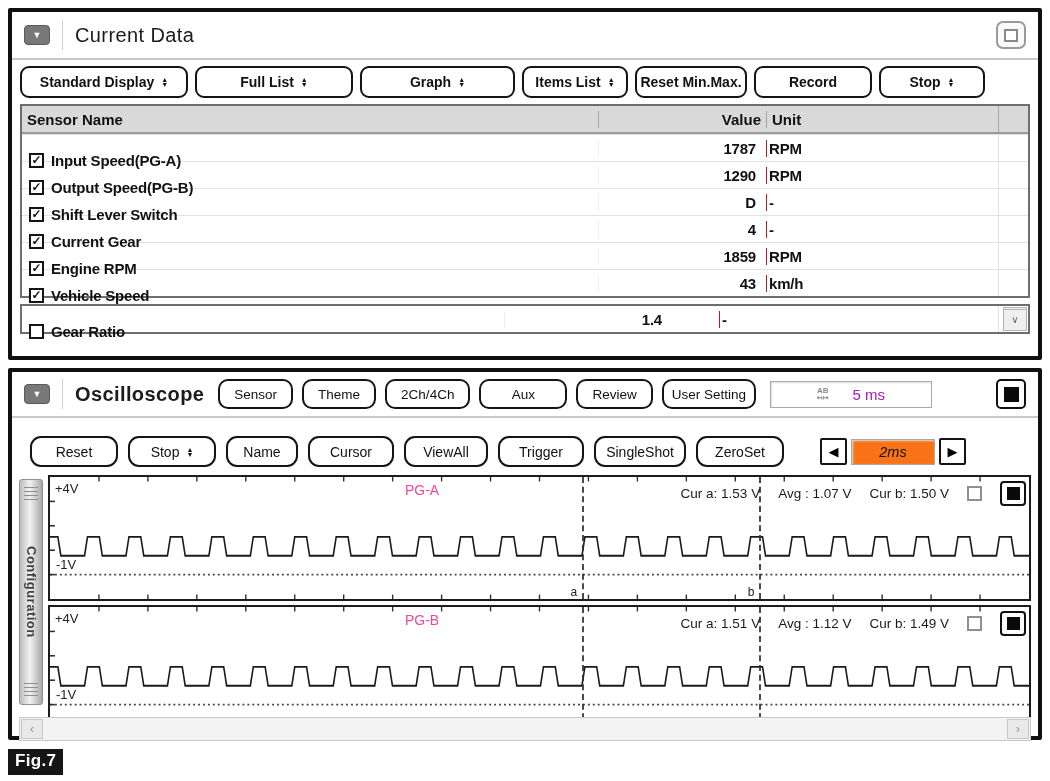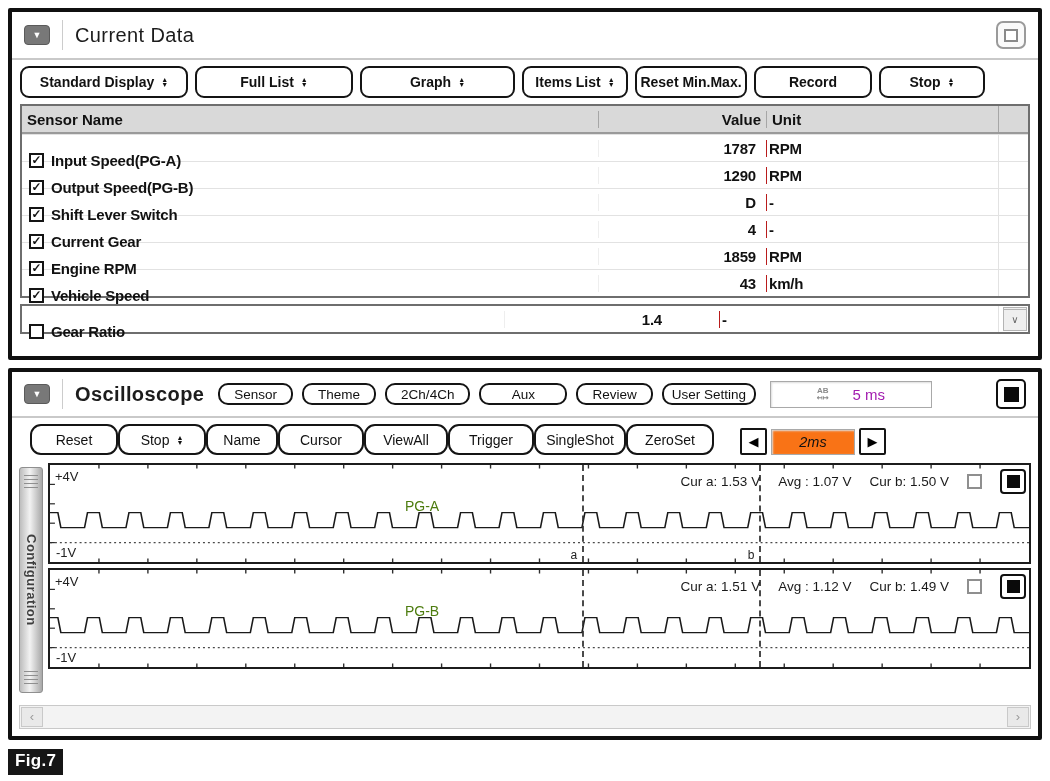--- a/index.html
+++ b/index.html
@@ -57,55 +57,55 @@
   .checkbox.checked::after { content:"\2713"; margin-top:-1px; }
 
   .dtable-extra { margin:6px 8px 0; border:2px solid #6e6e6e; position:relative; }
   .dtable-extra .trow { height:26px;gap:47px; }
   .vscroll-btn { position:absolute; right:1px; width:24px; height:22px; background:#efefef; border:1px solid #b4b4b4;
                  color:#666; font-size:10px; line-height:20px; text-align:center; cursor:pointer; }
   .vscroll-btn.up { top:1px; } .vscroll-btn.down { bottom:1px; }
 
   
   .scope-title-buttons { display:flex; align-items:center; gap:9px; margin-left:14px; }
-  .sc-btn { height:22px; background:#fff; border:2px solid #141414; border-radius:10px; padding:0 14px;
+  .sc-btn { height:30px; background:#fff; border:2px solid #141414; border-radius:10px; padding:0 14px;
             font-size:13.5px; color:#111; cursor:pointer; white-space:nowrap;
             display:flex; align-items:center; justify-content:center; }
   .ab-display { width:162px; height:27px; margin-left:14px; border:1px solid #a9a9a9; box-shadow:inset 1px 1px 2px #ddd;
                 background:#fff; display:flex; align-items:center; justify-content:center; gap:24px; }
   .ab-icon { display:flex; flex-direction:column; align-items:center; color:#8a8a8a; font-size:8px; line-height:7px; font-weight:bold; }
   .ab-icon .arrows { font-size:7px; }
   .ab-value { font-size:15px; color:#a21caf; }
 
-  .toolbar2 { display:flex; align-items:flex-end; padding:6px 16px 6px 18px; }
+  .toolbar2 { display:flex; align-items:center; gap:10px; padding:6px 16px 6px 18px;margin-top:12px; }
   .toolbar2 .tb-btn { height:31px; border-radius:11px; font-weight:400; font-size:14px; }
   .w2-reset{width:88px}.w2-stop{width:88px}.w2-name{width:72px}.w2-cursor{width:86px}
   .w2-viewall{width:84px}.w2-trigger{width:86px}.w2-single{width:92px}.w2-zero{width:88px}
   .arrow-btn { width:27px; height:27px; border:2px solid #141414; background:#fff; display:flex; align-items:center;
                justify-content:center; font-size:13px; color:#000; cursor:pointer; border-radius:2px; }
   .tb-group-right { display:flex; align-items:center; gap:4px; margin-left:26px; }
   .time-display { width:84px; height:26px; border:1px solid #a9a9a9; box-shadow:inset 1px 1px 2px #ddd; background:#f97316;
                   display:flex; align-items:center; justify-content:center; font-size:14.5px;font-style:italic; }
 
   
   .scope-area { position:relative; height:236px; margin:2px 7px 0; }
   .config-tab { position:absolute; left:0; top:4px; width:24px; height:226px; border:1px solid #8f8f8f; border-radius:3px;
                 background:linear-gradient(90deg,#bdbdbd,#f2f2f2 45%,#a8a8a8); display:flex; align-items:center;
                 justify-content:center; cursor:pointer; }
   .config-tab span { writing-mode:vertical-rl; font-size:13px; font-weight:bold; color:#3f3f3f; letter-spacing:.5px; }
   .config-tab::before, .config-tab::after { content:""; position:absolute; left:4px; right:4px; height:14px;
                 background:repeating-linear-gradient(to bottom,#8f8f8f 0 1px,transparent 1px 4px); }
   .config-tab::before { top:7px; } .config-tab::after { bottom:7px; }
 
   .channels { margin-left:29px; display:flex; flex-direction:column; gap:4px; }
-  .channel { position:relative; height:101px; border:2px solid #1c1c1c; background:#fff; overflow:hidden; }
+  .channel { position:relative; height:126px; border:2px solid #1c1c1c; background:#fff; overflow:hidden; }
   .channel svg { position:absolute; inset:0; width:100%; height:100%; }
   .ch-head { position:absolute; top:2px; left:0; right:0; height:24px; }
   .ch-toplabel { position:absolute; left:5px; top:2px; font-size:13px; color:#222; }
-  .ch-name { position:absolute; left:38%; top:3px; transform:translateX(-50%); font-size:14px; color:#4d7c0f;margin-top:28px; }
+  .ch-name { position:absolute; left:38%; top:3px; transform:translateX(-50%); font-size:14px; color:#ec4899; }
   .ch-readouts { position:absolute; right:3px; top:2px; display:flex; align-items:center; gap:18px; font-size:13.5px; color:#1a1a1a; }
   .ch-readouts .checkbox { border-color:#8f8f8f; margin-right:0; }
   .ch-sqbtn { width:26px; height:25px; border:2px solid #101010; border-radius:4px; background:#fff;
               display:flex; align-items:center; justify-content:center; cursor:pointer; }
   .ch-sqbtn .fill { width:13px; height:13px; background:#0a0a0a; }
   .ch-botlabel { position:absolute; left:4px; top:80px; font-size:13px; color:#222; background:#fff; padding:0 2px; }
   .cursor-line { position:absolute; top:0; bottom:0; width:0; border-left:2px dashed #2b2b2b; opacity:.85; }
   .cursor-letter { position:absolute; bottom:0; font-size:12px; color:#222; background:#fff; padding:0 1px; }
 
   

